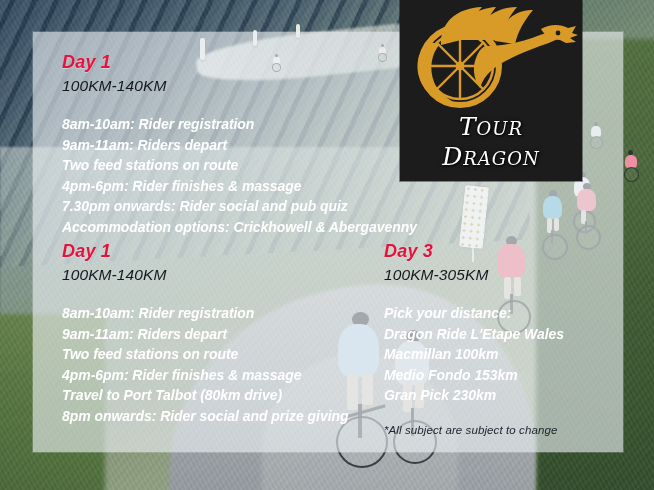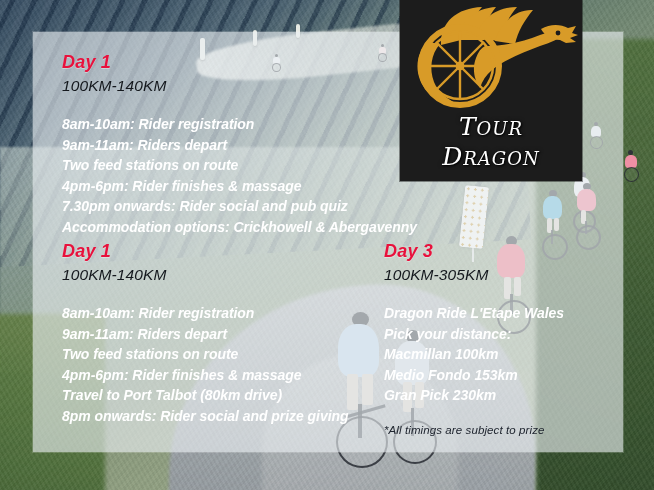--- a/index.html
+++ b/index.html
@@ -240,27 +240,27 @@
       <li>4pm-6pm: Rider finishes &amp; massage</li>
       <li>Travel to Port Talbot (80km drive)</li>
       <li>8pm onwards: Rider social and prize giving</li>
     </ul>
   </div>
 
   <div class="col" id="col-day3">
     <div class="day-head">Day 3</div>
     <div class="dist">100KM-305KM</div>
     <ul class="items">
+      <li>Pick your distance:</li>
       <li>Dragon Ride L'Etape Wales</li>
-      <li>Pick your distance:</li>
       <li>Macmillan 100km</li>
       <li>Medio Fondo 153km</li>
       <li>Gran Pick 230km</li>
     </ul>
-    <div class="note">*All timings are subject to prize</div>
+    <div class="note">*All subject are subject to change</div>
   </div>
 
   <div class="logo-panel">
     <div class="logo-mark">
       <svg viewBox="0 0 182 112" width="182" height="112" aria-hidden="true">
 
         <g fill="#d89b28">
           <path d="M41 43 C40 20 57 6 82 5 C74 14 70 24 69 36 Z"></path>
           <path d="M58 38 C60 18 76 6 96 5 C88 15 84 25 84 38 Z"></path>
           <path d="M76 37 C80 17 96 5 117 5 C108 16 103 26 101 39 Z"></path>

